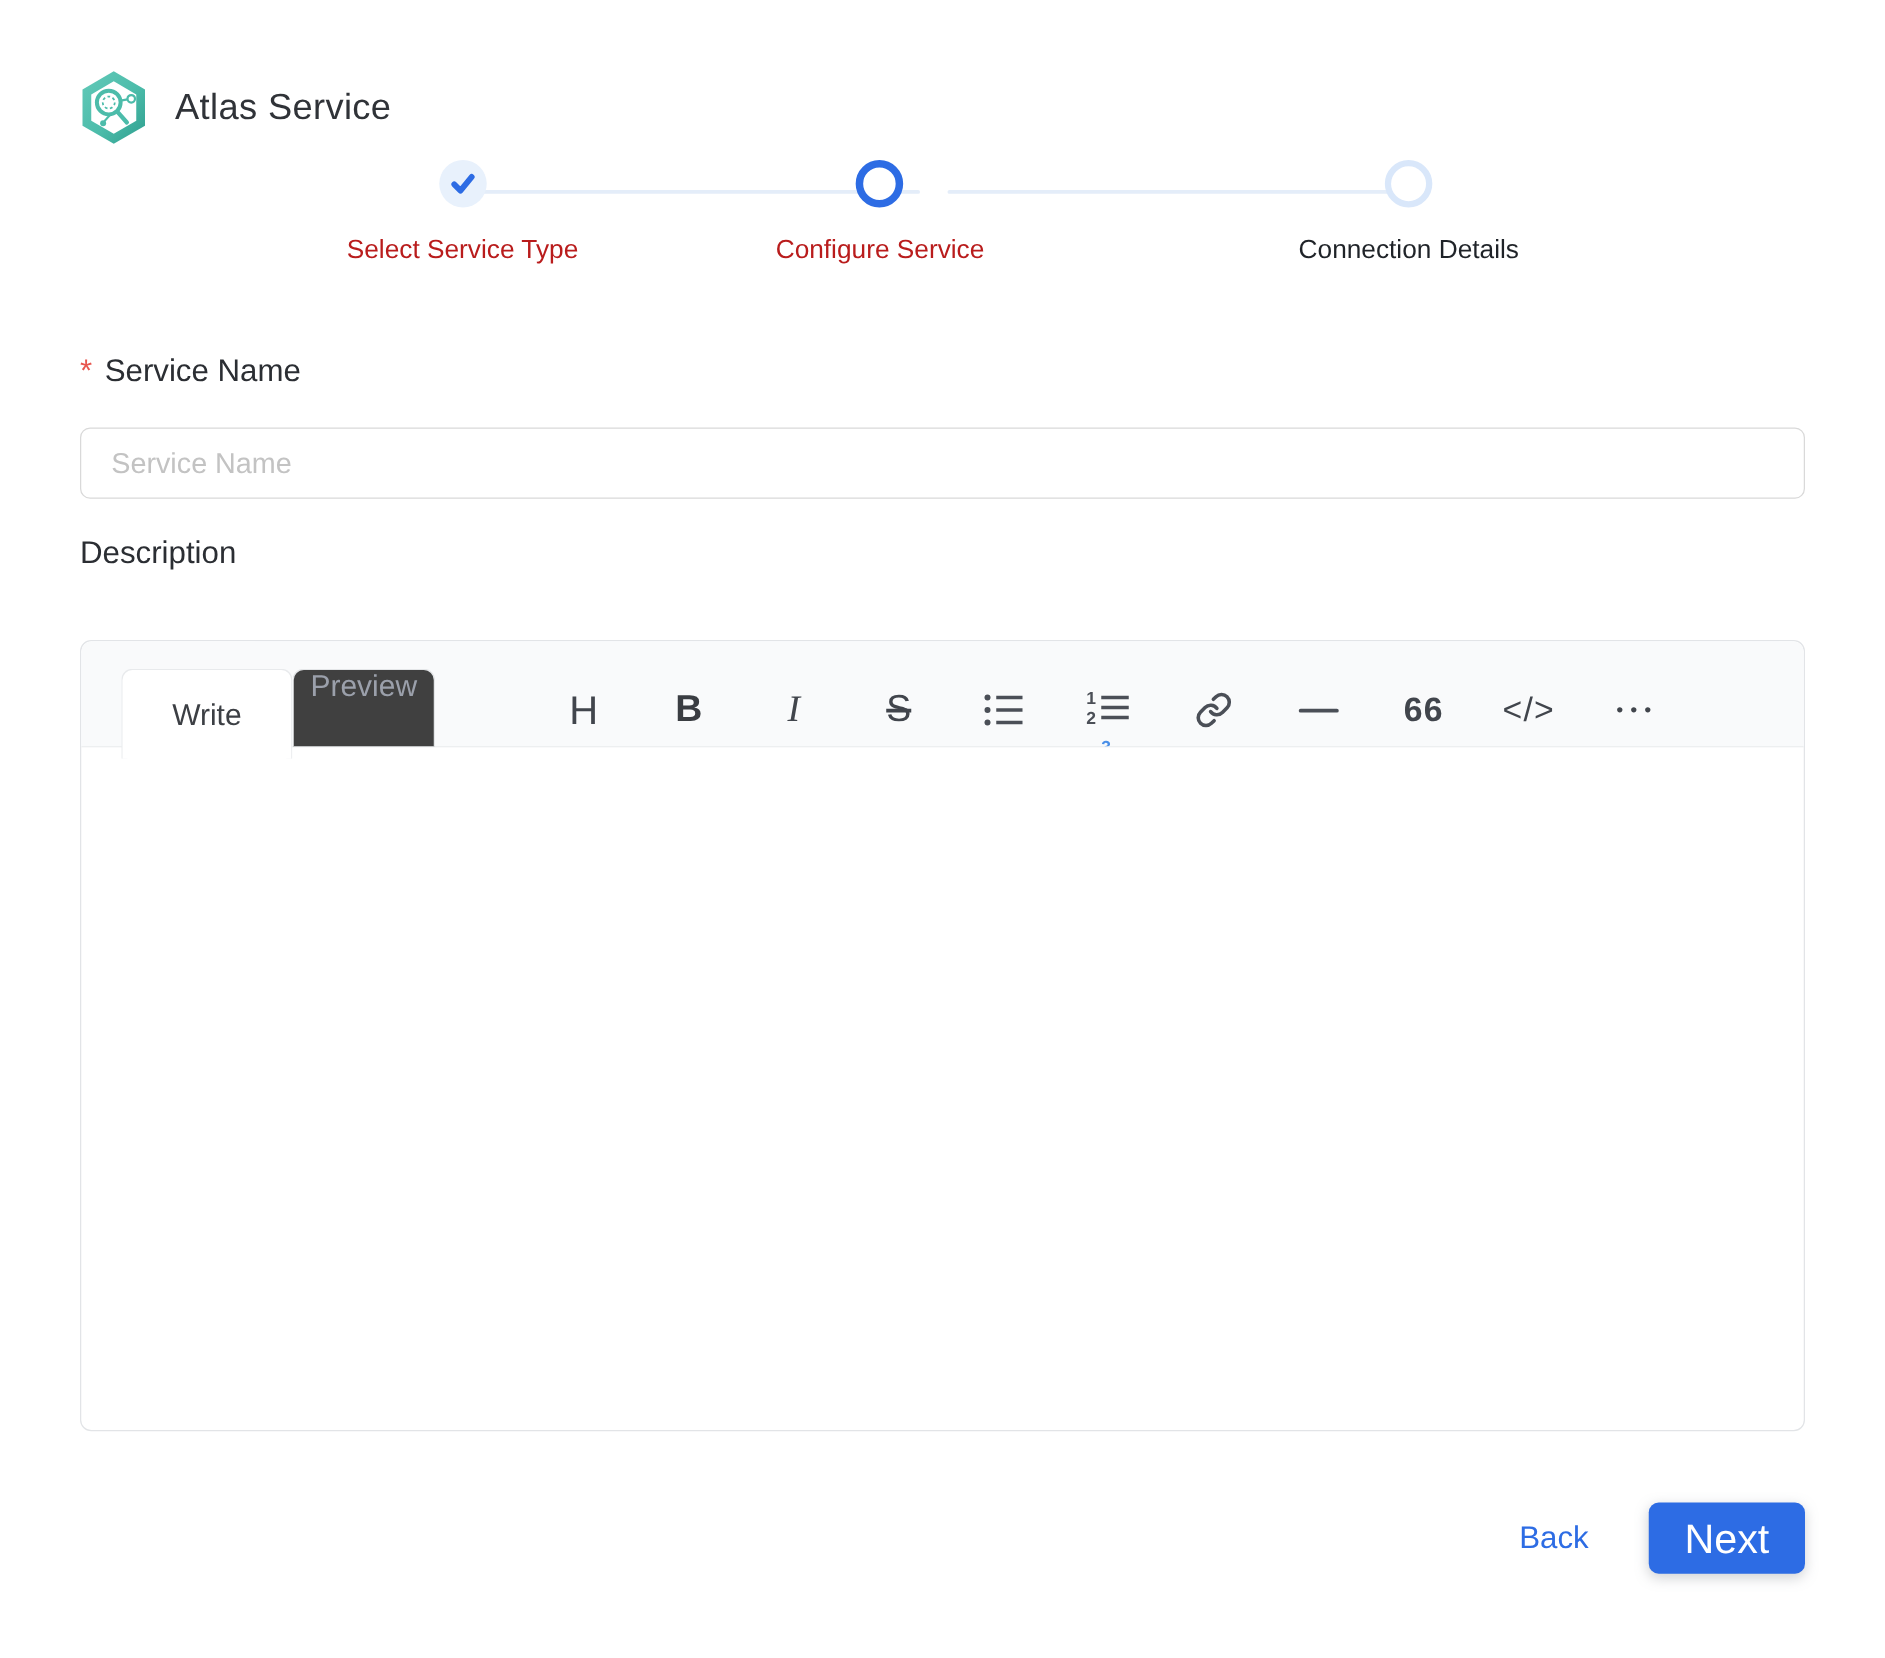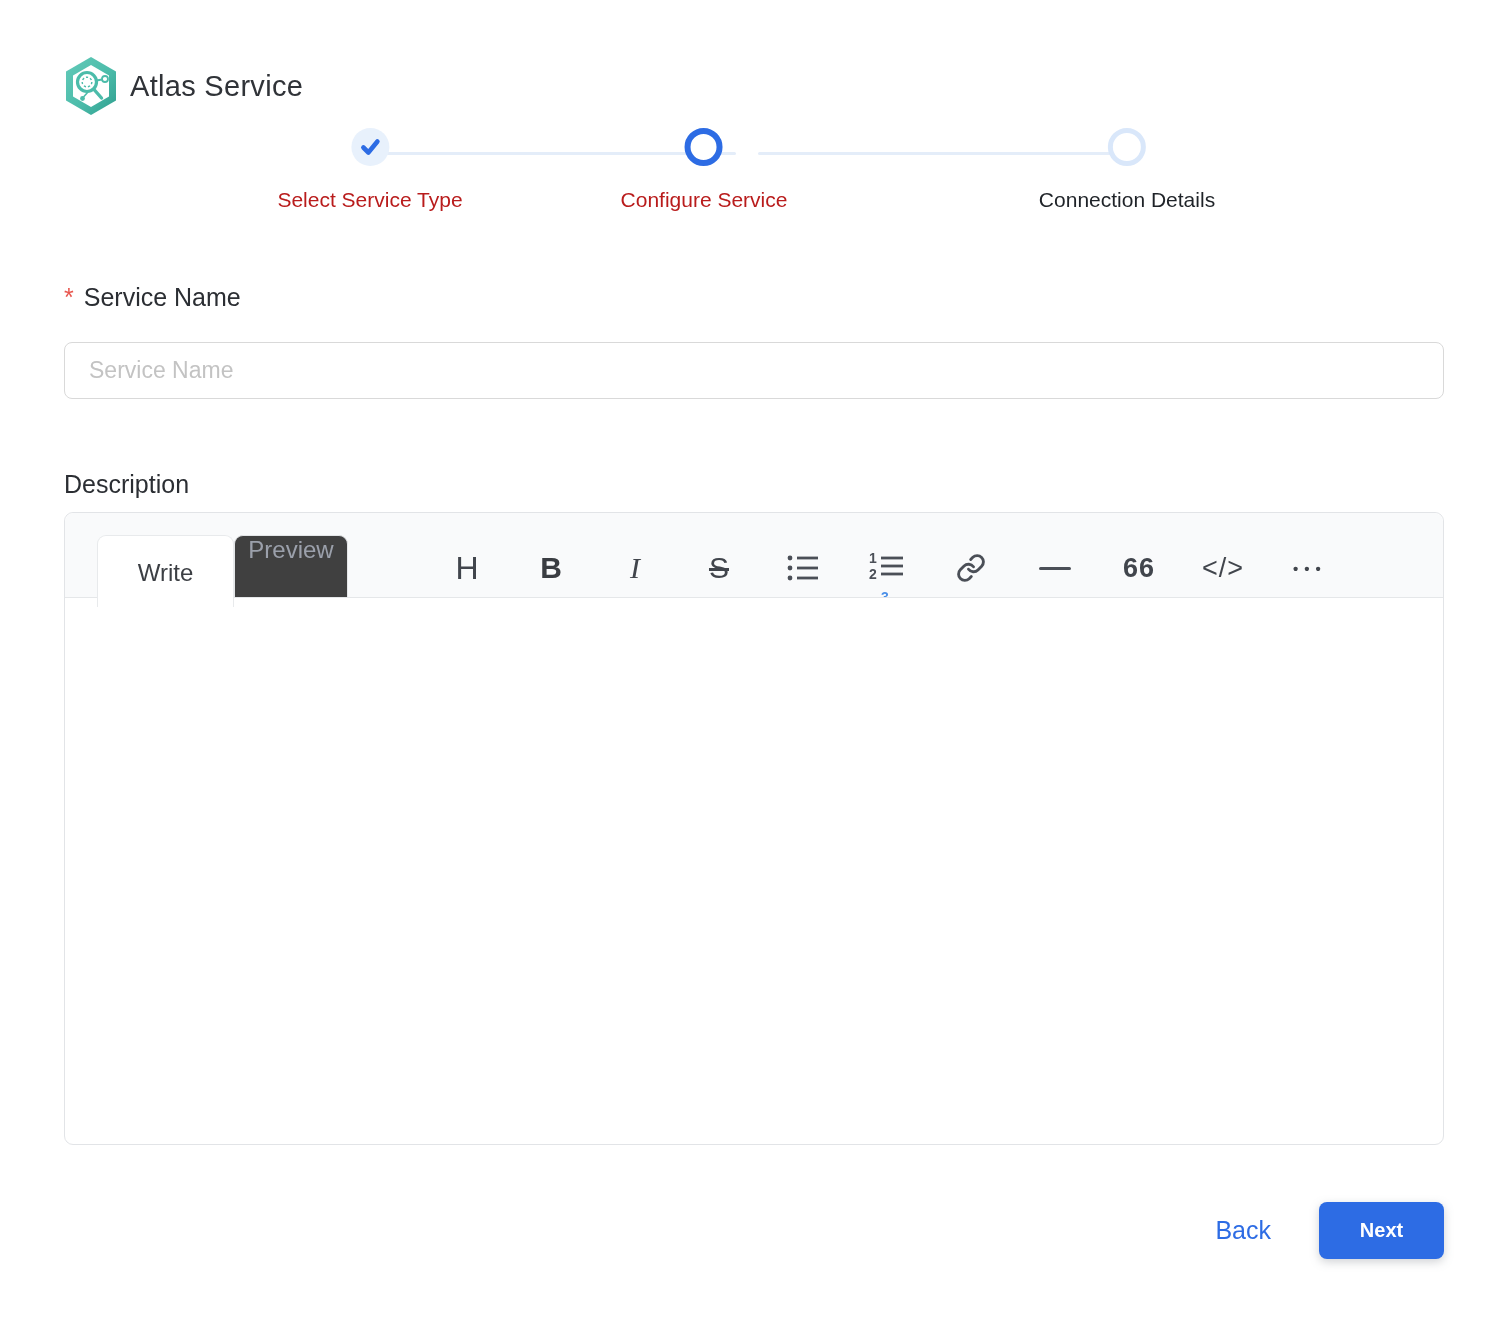--- a/index.html
+++ b/index.html
@@ -6,21 +6,21 @@
   html, body { background: #ffffff; }
   body {
     width: 1508px; height: 1326px;
     font-family: "Liberation Sans", "DejaVu Sans", sans-serif;
     position: relative;
     color: #2a2d32;
   }
   .page { position: absolute; inset: 0; }
 
   
-  .header { position: absolute; top: 56px; left: 64px; display: flex; align-items: center; gap: 12px; }
+  .header { position: absolute; top: 56px; left: 64px; display: flex; align-items: center; gap: 22px; }
   .logo { width: 54px; height: 60px; display: block; }
   .app-title { font-size: 29px; font-weight: 500; color: #303338; letter-spacing: 0.3px; }
 
   
   .stepper { position: absolute; top: 128px; left: 0; width: 1508px; height: 110px; }
   .connector { position: absolute; top: 24px; height: 3px; background: #e4edf9; border-radius: 2px; }
   .connector.c1 { left: 380px; width: 356px; }
   .connector.c2 { left: 758px; width: 356px; }
   .step { position: absolute; top: 0; transform: translateX(-50%); display: flex; flex-direction: column; align-items: center; }
   .step.s1 { left: 370px; }
@@ -30,21 +30,21 @@
   .step-circle.completed { background: #e8f1fc; }
   .step-circle.active { border: 6px solid #2d6ce4; }
   .step-circle.pending { border: 5px solid #d9e7fa; }
   .step-label { margin-top: 22px; font-size: 21px; font-weight: 500; white-space: nowrap; }
   .step-label.done, .step-label.now { color: #b91c1c; }
   .step-label.todo { color: #1f2328; }
 
   
   .field-label { position: absolute; left: 64px; font-size: 25px; font-weight: 500; color: #2b2e33; }
   .label-service { top: 283px; }
-  .label-desc { top: 470px; }
+  .label-desc { top: 428px; }
   .req { color: #e8564e; margin-right: 10px; }
 
   .text-input {
     position: absolute; left: 64px; top: 342px; width: 1380px; height: 57px;
     border: 1px solid #d9d9d9; border-radius: 8px; padding: 0 24px;
     font-size: 23px; color: #2b2e33; outline: none;
     font-family: "Liberation Sans", "DejaVu Sans", sans-serif;
   }
   .text-input::placeholder { color: #c3c3c3; }
 
@@ -80,21 +80,21 @@
     padding: 44px 52px; font-size: 27px; color: #3a3f4a;
     font-family: "Liberation Sans", "DejaVu Sans", sans-serif;
     border-radius: 0 0 9px 9px; background: transparent;
   }
   .editor-textarea::placeholder { color: #79818e; }
 
   
   .footer { position: absolute; top: 1202px; right: 64px; height: 57px; display: flex; align-items: center; gap: 48px; }
   .back-link { color: #2d6ce4; font-size: 25px; font-weight: 500; cursor: pointer; background: none; border: none;
     font-family: "Liberation Sans", "DejaVu Sans", sans-serif; }
-  .next-btn { width: 125px; height: 57px; background: #2d6ce4; color: #ffffff; font-size: 20px; font-weight: 700;
+  .next-btn { width: 125px; height: 57px; background: #2d6ce4; color: #ffffff; font-size: 33px; font-weight: 400;
     border: none; border-radius: 8px; cursor: pointer; box-shadow: 0 3px 10px rgba(120,125,135,0.35);
     font-family: "Liberation Sans", "DejaVu Sans", sans-serif; }
 </style>
 </head>
 <body>
 
 <div class="page">
 
   <div class="header">
     <svg class="logo" viewBox="0 0 54 60">

